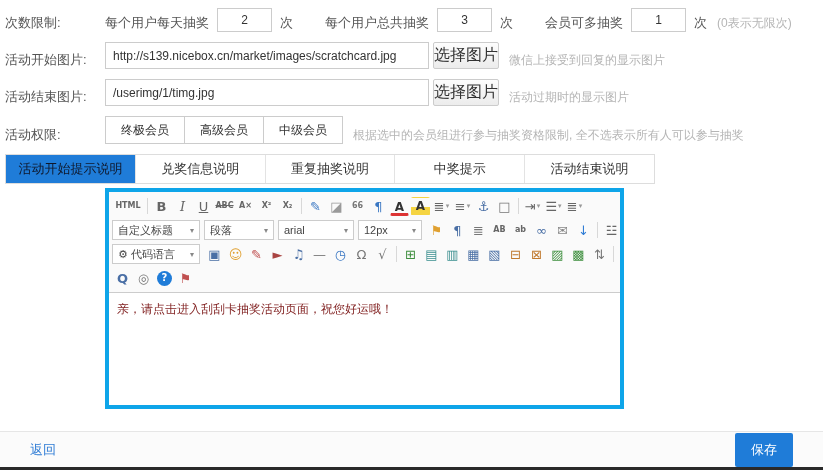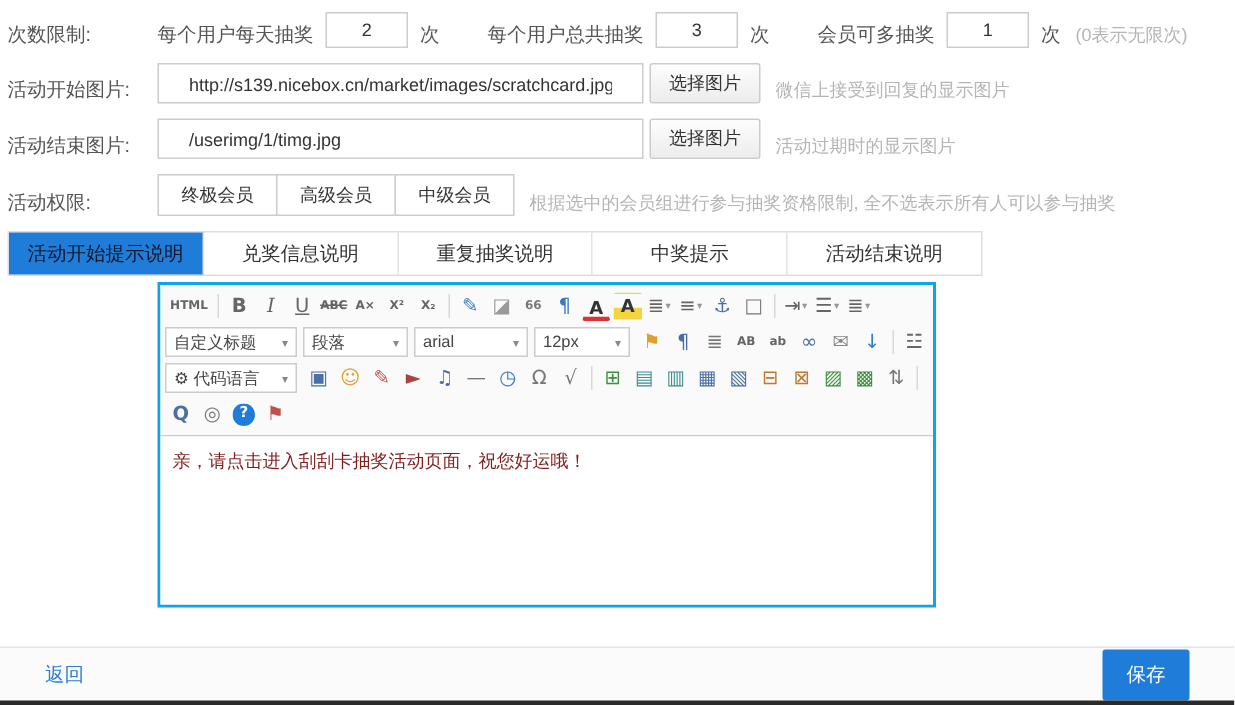--- a/index.html
+++ b/index.html
@@ -5,31 +5,31 @@
 *{box-sizing:border-box;margin:0;padding:0}
 html,body{background:#fff}
 body{font-family:"Liberation Sans","DejaVu Sans",sans-serif;font-size:12px;color:#333}
 .page{position:relative;width:823px;height:470px;background:#fff;overflow:hidden}
 .form{padding:8px 0 0 5px}
 .frow{display:flex;align-items:flex-end;margin-bottom:10px}
 .flabel{width:100px;flex:none;font-size:13px;color:#555}
 .ftext{font-size:13px;color:#555;white-space:nowrap}
 .gap{margin-left:32px}
 .num-input{width:55px;height:24px;border:1px solid #ccc;text-align:center;font-size:12px;color:#333;margin:0 8px;outline:none}
-.url-input{width:324px;height:27px;border:1px solid #ccc;padding:0 20px;font-size:12px;color:#333;outline:none}
-.pick-btn{height:27px;margin-left:4px;padding:0 12px;border:1px solid #ccc;background:linear-gradient(#fdfdfd,#ececec);font-size:12px;color:#333;cursor:pointer;border-radius:2px;white-space:nowrap}
+.url-input{width:324px;height:27px;border:1px solid #ccc;padding:0 7px;font-size:12px;color:#333;outline:none}
+.pick-btn{height:27px;margin-left:4px;padding:0 0;border:1px solid #ccc;background:linear-gradient(#fdfdfd,#ececec);font-size:16px;color:#333;cursor:pointer;border-radius:2px;white-space:nowrap}
 .hint{color:#b5b5b5;font-size:12px;margin-left:10px;white-space:nowrap}
 .member-group{display:flex}
 .member-btn{height:28px;padding:0 15px;border:1px solid #ccc;background:#fff;font-size:12px;color:#333;cursor:pointer;white-space:nowrap}
 .member-btn + .member-btn{margin-left:-1px}
 .tabs{display:flex;width:650px;height:30px;border:1px solid #ddd;background:#fff}
 .tab{flex:1;display:flex;align-items:center;justify-content:center;font-size:13px;color:#333;border-right:1px solid #e3e3e3;cursor:pointer;white-space:nowrap}
 .tab:last-child{border-right:none}
 .tab.active{background:#1f7cd8;color:#0f172a}
-.editor{width:519px;margin-left:100px;border:2px solid #0ea5e9;margin-top:4px}
+.editor{width:519px;margin-left:100px;border:4px solid #0ea5e9;margin-top:4px}
 .toolbar{background:#fafafa;border-bottom:1px solid #ccc;padding:2px 3px}
 .trow{display:flex;align-items:center;height:24px;overflow:hidden}
 .ic{display:inline-flex;width:19px;height:19px;margin:0 1px;align-items:center;justify-content:center;font-size:13px;color:#666;border:1px solid transparent;border-radius:2px;cursor:pointer;flex:none;font-family:"DejaVu Sans",sans-serif;line-height:1}
 .ic.txt{font-size:8px;font-weight:bold;letter-spacing:0}
 .ic.wide{width:30px}
 .ic.b{font-weight:bold}
 .ic.i{font-style:italic;font-family:"DejaVu Serif",serif}
 .ic.u{text-decoration:underline}
 .ic.s{text-decoration:line-through}
 .ic.fc{border-bottom:3px solid #d33;height:16px;margin-top:3px;color:#333;font-weight:bold;font-size:12px}

